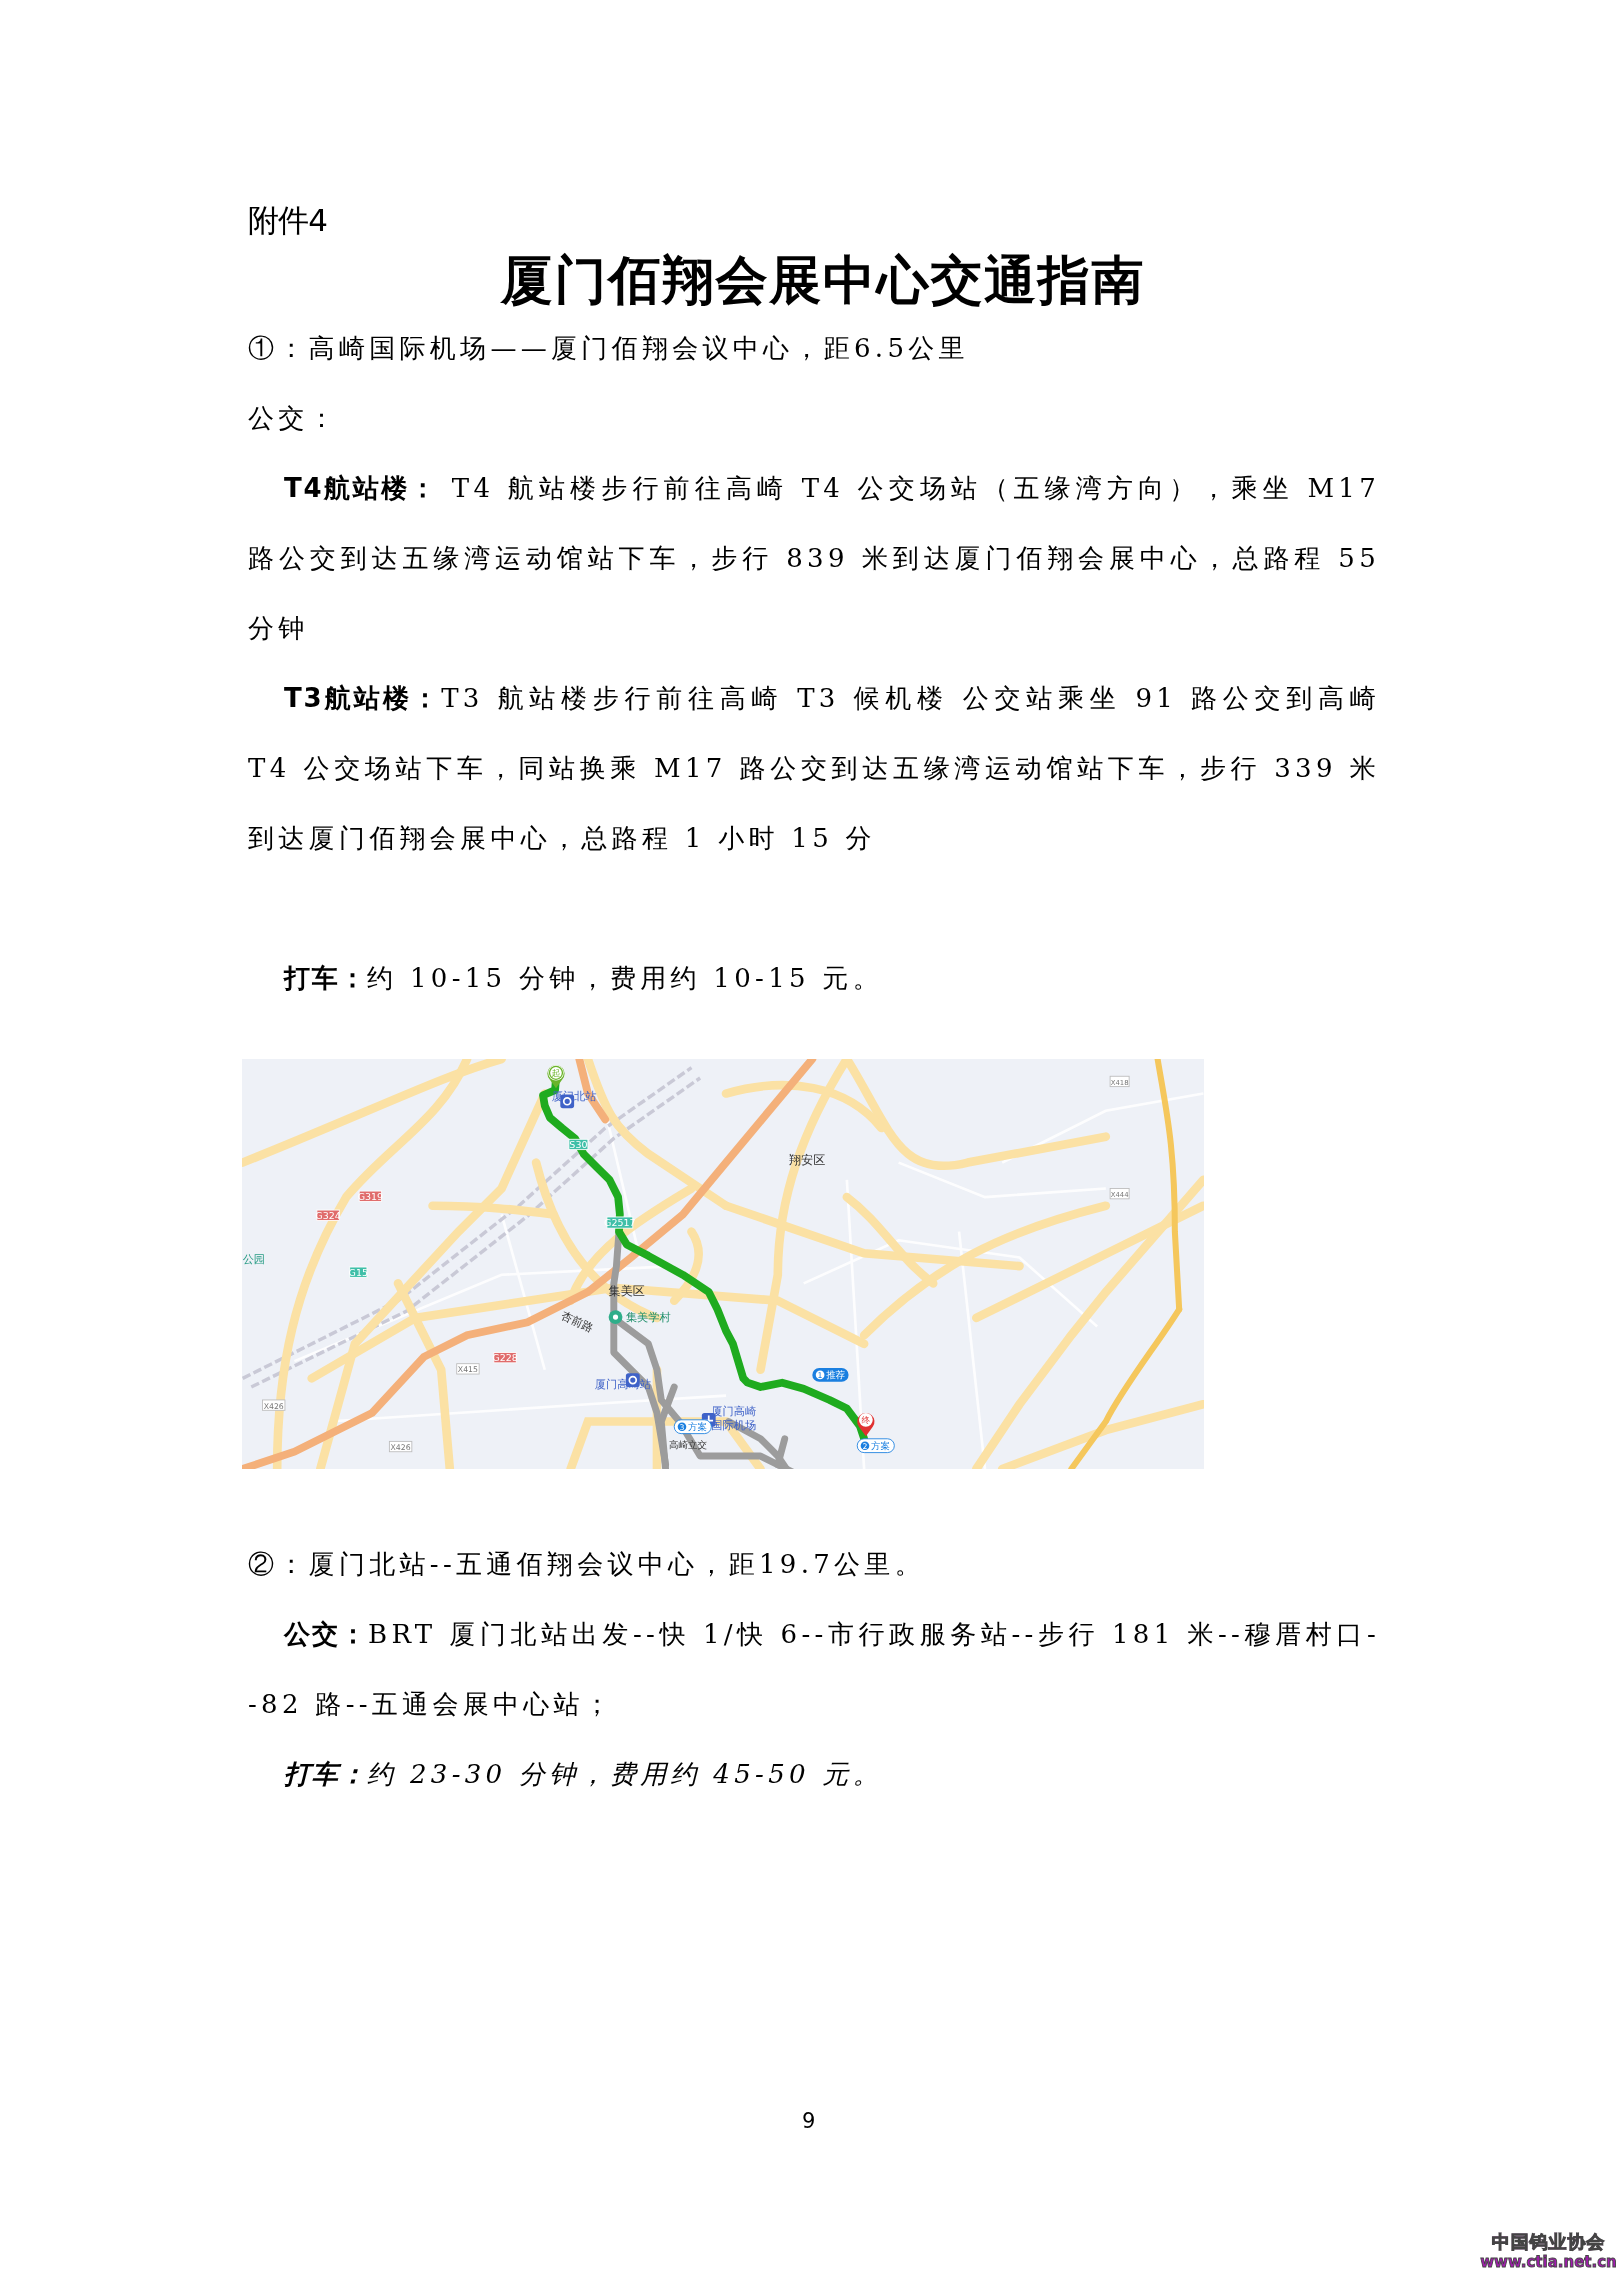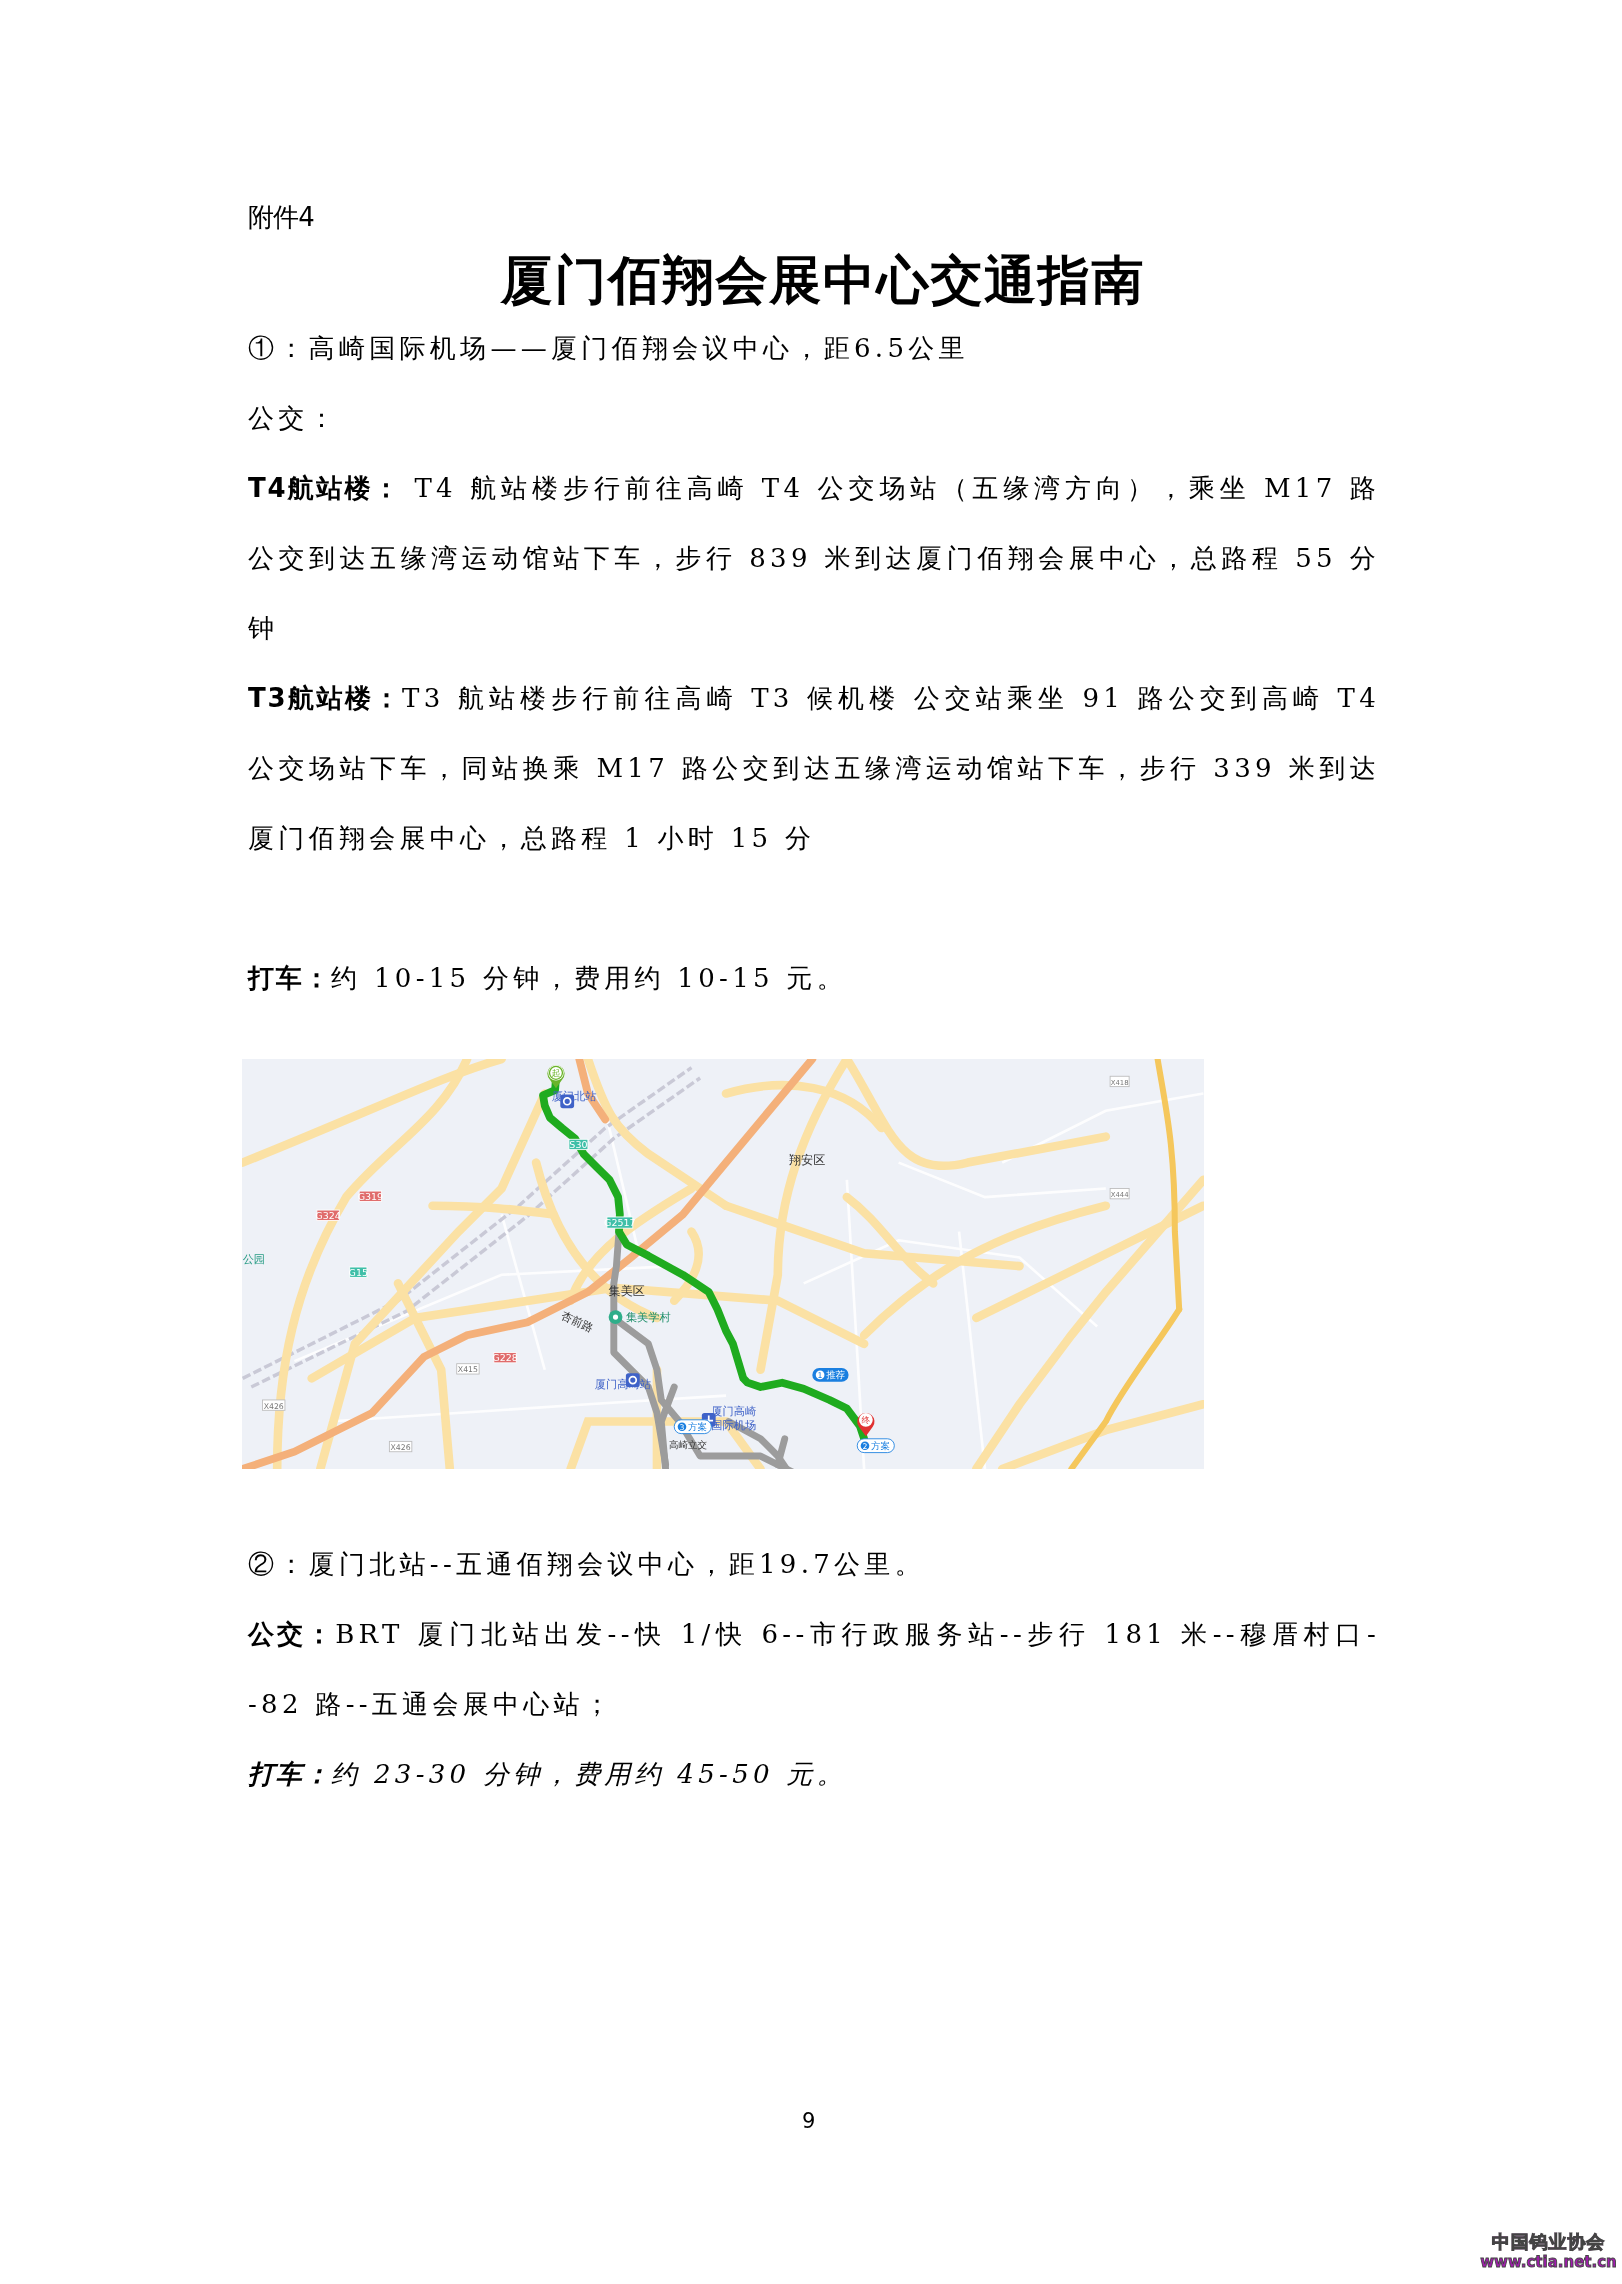--- a/index.html
+++ b/index.html
@@ -1,20 +1,20 @@
 <!DOCTYPE html>
 <html style="font-size:14px"><head>
 <meta charset="utf-8">
 <style>
   html,body{margin:0;padding:0;background:#fff;}
   body{width:1622px;height:2284px;position:relative;overflow:hidden;font-family:"DejaVu Serif","Liberation Serif",serif;color:#000;}
-  .annex{position:absolute;left:248px;top:200px;font-family:"DejaVu Sans","Liberation Sans",sans-serif;font-size:26px;letter-spacing:-0.9px;}
+  .annex{position:absolute;left:248px;top:200px;font-family:"DejaVu Sans","Liberation Sans",sans-serif;font-size:31px;letter-spacing:-0.9px;}
   .title{position:absolute;left:0;width:1594px;top:246px;text-align:center;font-family:"DejaVu Sans","Liberation Sans",sans-serif;font-size:52px;font-weight:bold;letter-spacing:1.7px;padding-left:52px;box-sizing:border-box;}
   .para{position:absolute;left:248px;width:1132px;font-size:26px;line-height:70px;letter-spacing:4.3px;text-align:justify;}
-  .para b{font-weight:bold;font-family:"DejaVu Sans","Liberation Sans",sans-serif;letter-spacing:1.7px;}
+  .para b{font-weight:bold;font-family:"DejaVu Sans","Liberation Sans",sans-serif;letter-spacing:1.7px;margin-left:36px;}
   .map{position:absolute;left:242px;top:1059px;width:962px;height:410px;background:#eef1f7;overflow:hidden;}
   .map svg{position:absolute;left:0;top:0;}
   .page-num{position:absolute;left:802px;top:2109px;font-family:"DejaVu Sans","Liberation Sans",sans-serif;font-size:21px;}
   .wm{position:absolute;right:5.2px;top:2231px;text-align:center;font-family:"DejaVu Sans","Liberation Sans",sans-serif;color:#a21caf;-webkit-text-stroke:0.9px #444;font-weight:bold;line-height:21px;}
   .wm .l1{font-size:18px;letter-spacing:0.9px;}
   .wm .l2{font-size:15px;}
 </style>
 </head>
 <body>
 

